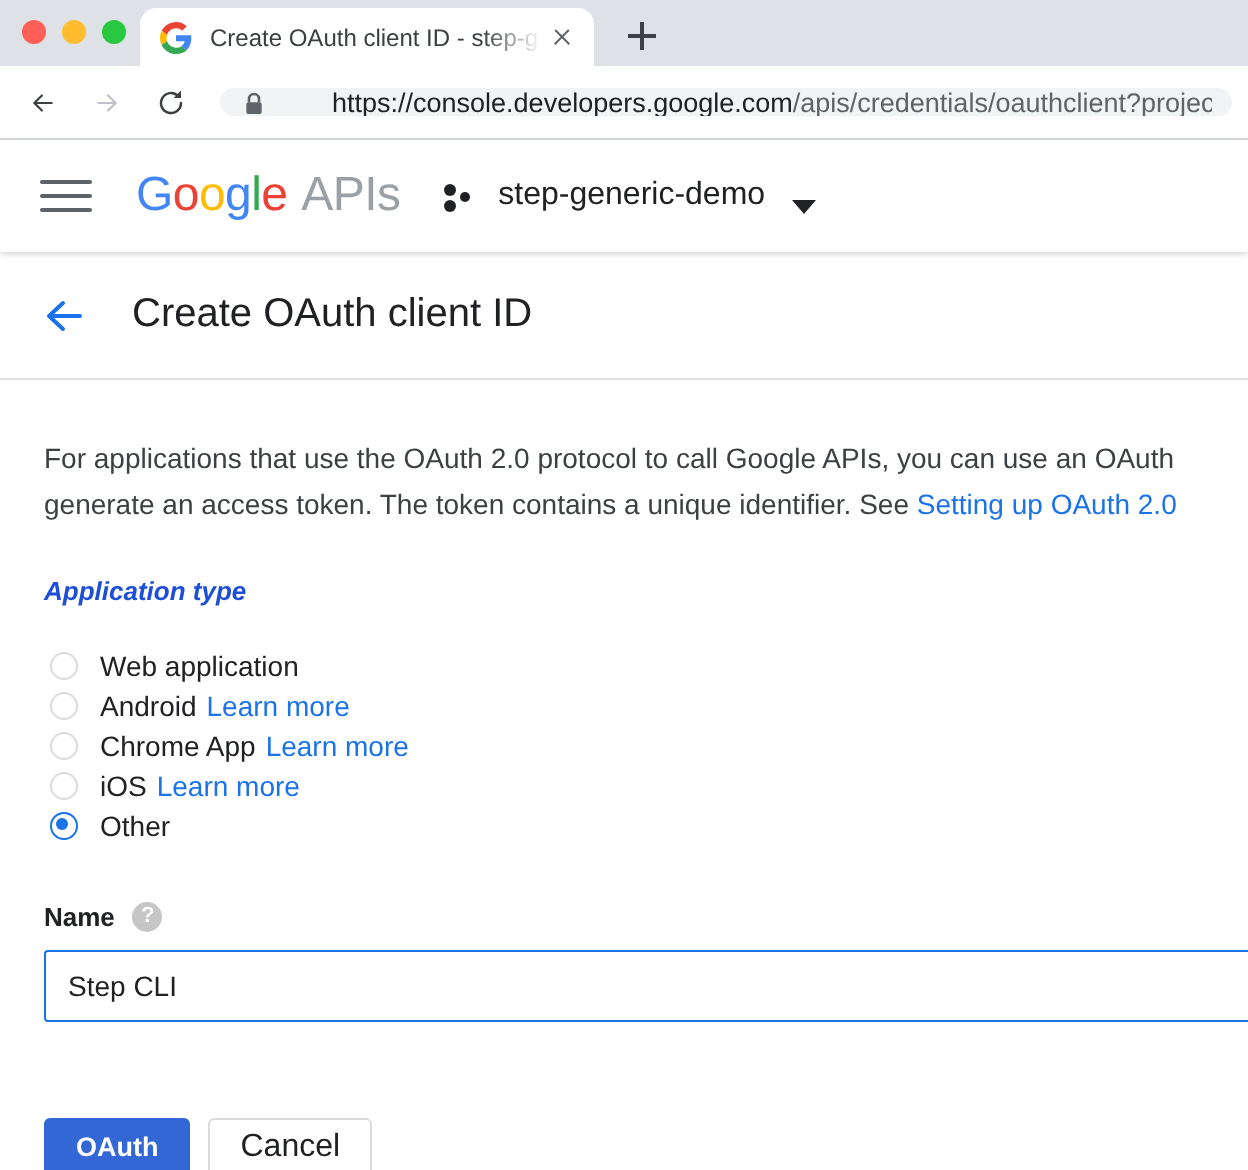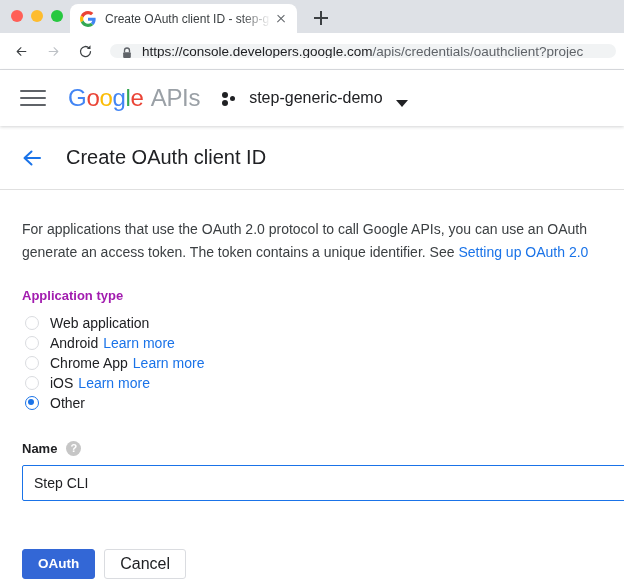--- a/index.html
+++ b/index.html
@@ -112,20 +112,21 @@
   .omnibox {
     flex: 1;
     height: 14px;
     background: #f1f3f4;
     border-radius: 13px;
     display: flex;
     align-items: center;
     padding: 0 10px 0 12px;
     margin-left: 6px;
     overflow: hidden;
+    gap: 24px;
   }
   .lock {
     width: 10px; height: 12px;
     position: relative;
     flex: 0 0 10px;
     margin-right: 10px;
   }
   .url {
     font-size: 13.5px;
     color: #5f6368;
@@ -237,23 +238,24 @@
     font-size: 14px;
     line-height: 23px;
     color: #3c4043;
     white-space: nowrap;
   }
   .desc a { color: #1a73e8; text-decoration: none; }
 
   .section-label {
     font-size: 13px;
     font-weight: bold;
-    color: #a21caf;
+    color: #1d4ed8;
     margin-top: 24px;
-    margin-bottom: 10px;
+    margin-bottom: 20px;
+    font-style: italic;
   }
 
   .radio-row {
     display: flex;
     align-items: center;
     height: 20px;
     white-space: nowrap;
   }
   .radio {
     width: 14px; height: 14px;

